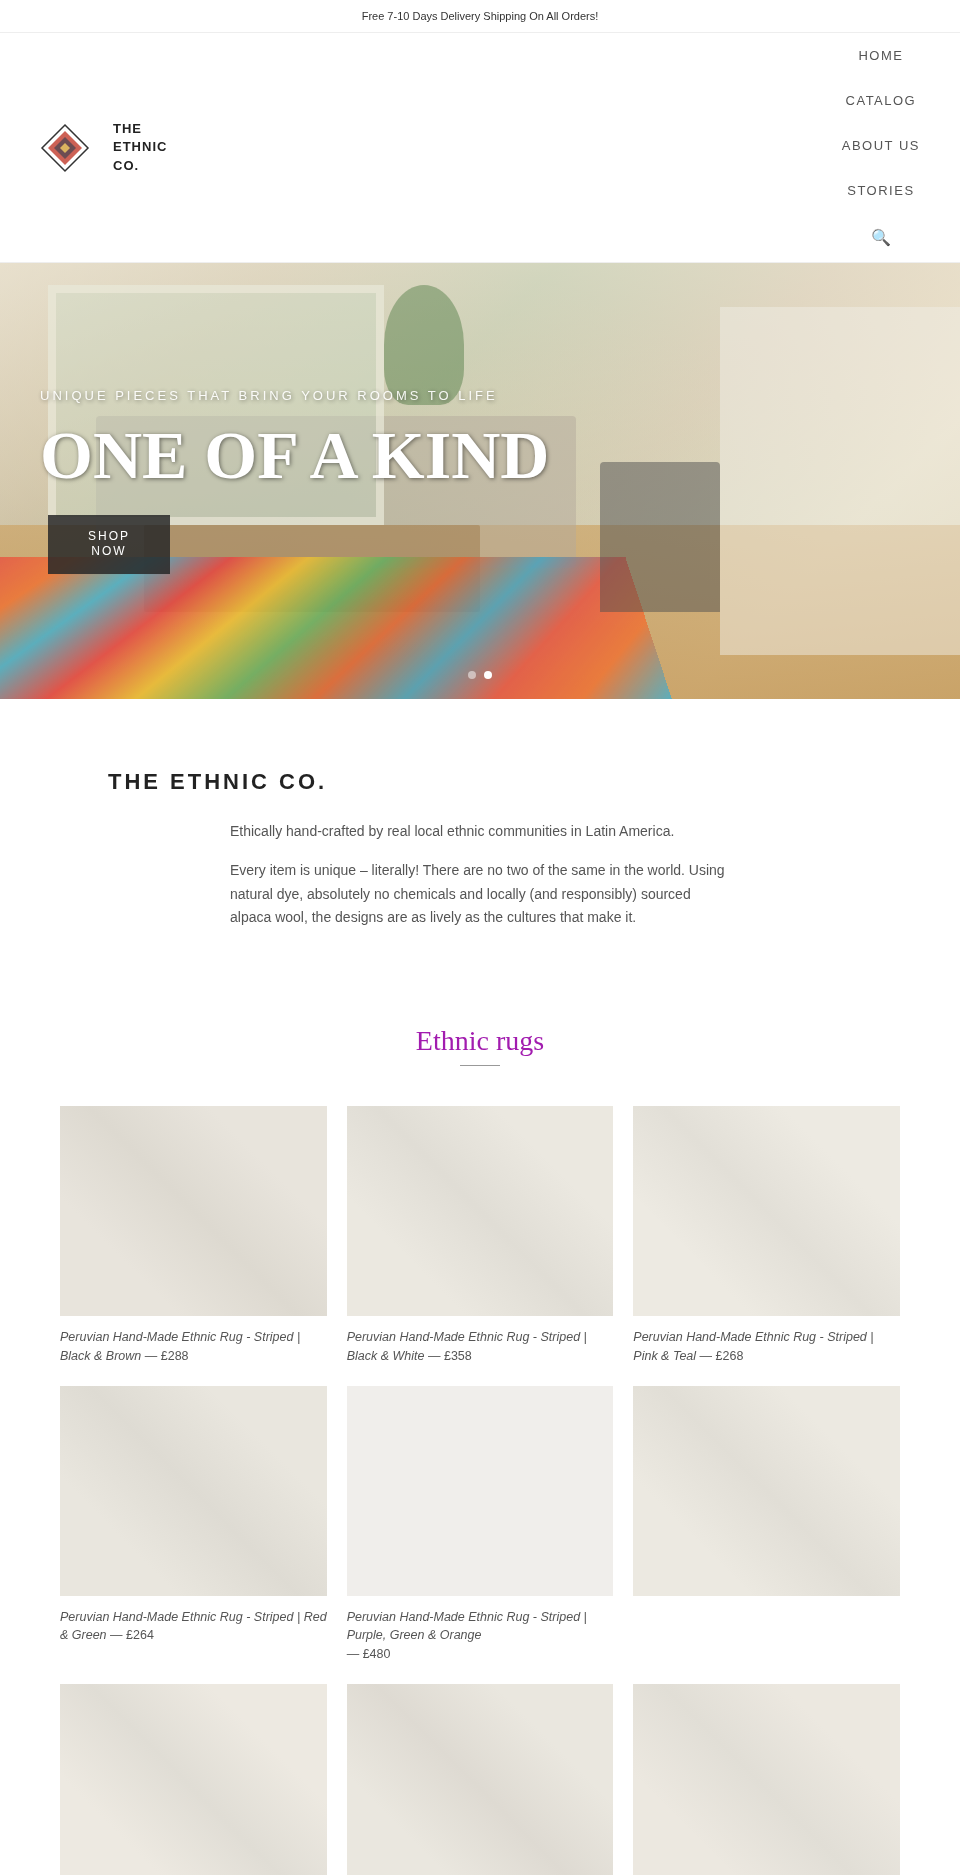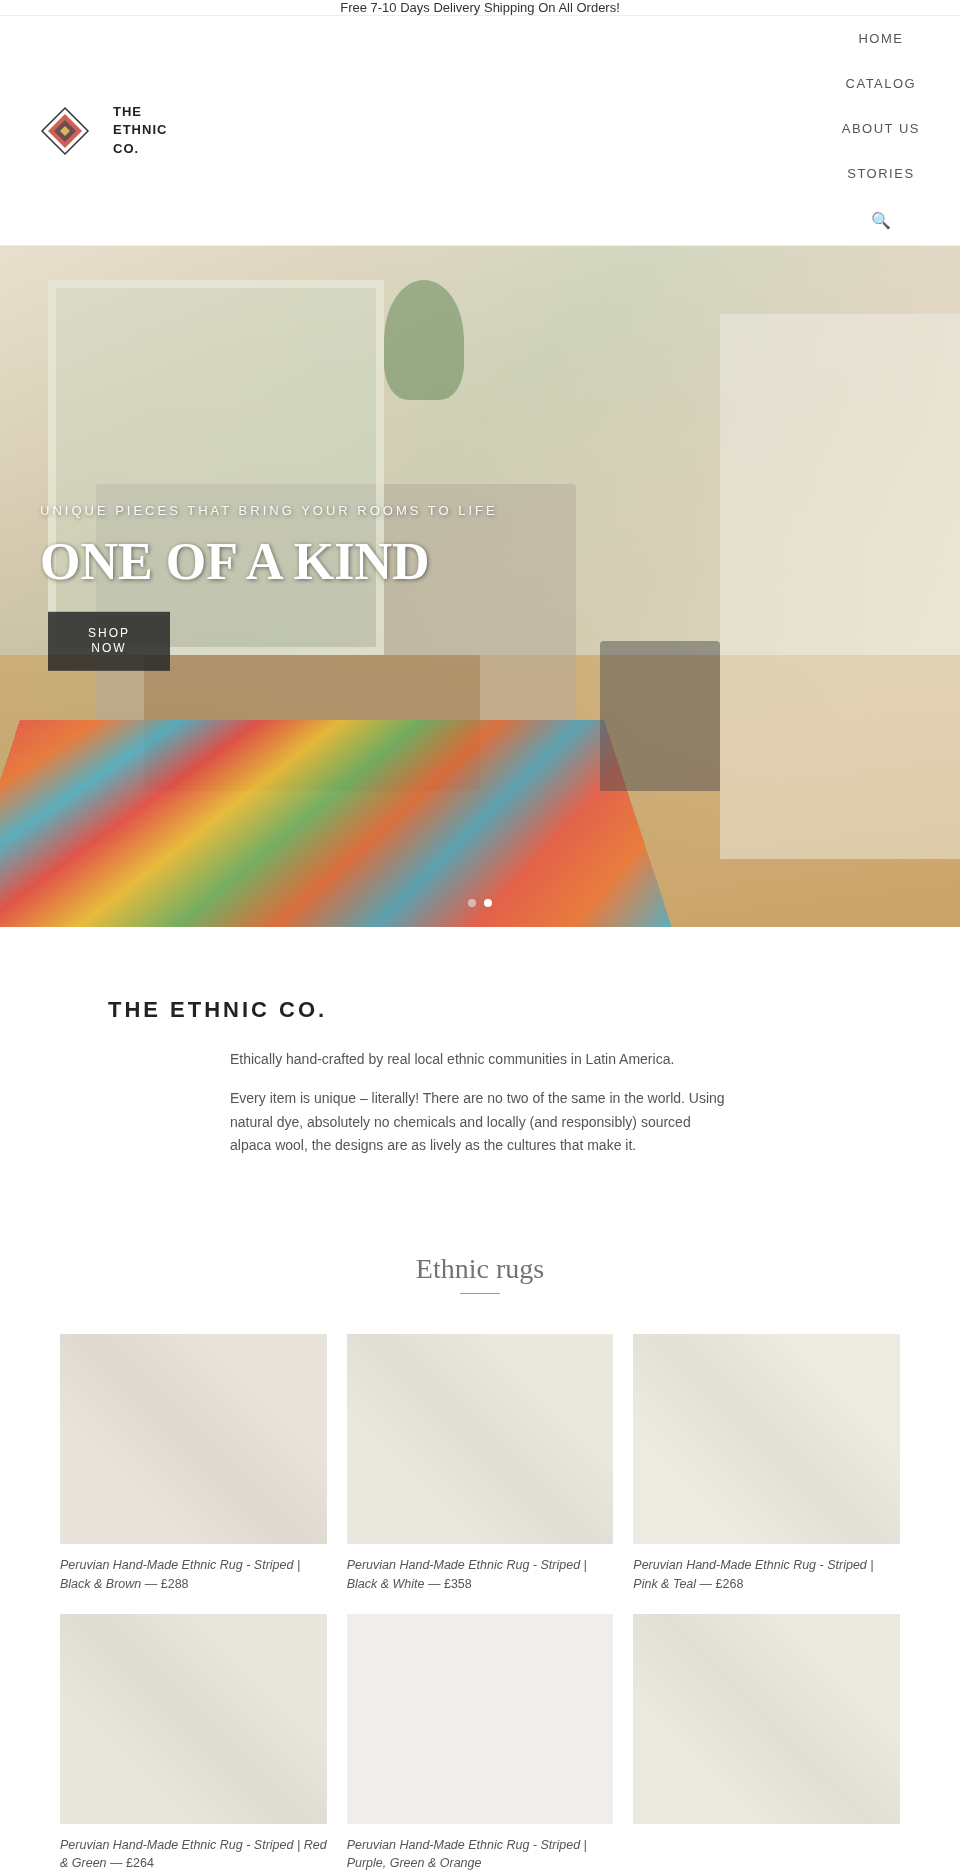--- a/index.html
+++ b/index.html
@@ -2,21 +2,22 @@
 <html><head>
   <meta charset="utf-8">
   <style>
     * { margin: 0; padding: 0; box-sizing: border-box; }
     body { font-family: Georgia, 'Times New Roman', serif; color: #333; background: #fff; width: 960px; }
 
     
     .announcement-bar {
       background: #fff;
       text-align: center;
-      font-size: 13px;
+      padding: 10px;
+      font-size: 11px;
       color: #333;
       border-bottom: 1px solid #eee;
       font-family: Arial, sans-serif;
     }
 
     
     .header {
       display: flex;
       align-items: center;
       justify-content: space-between;
@@ -57,21 +58,21 @@
     .nav .search-icon {
       font-size: 16px;
       cursor: pointer;
       color: #555;
     }
 
     
     .hero {
       position: relative;
       width: 100%;
-      height: 681px;
+      height: 436px;
       overflow: hidden;
       background: #3b82f6;
     }
     .hero-bg {
       width: 100%;
       height: 100%;
       background: linear-gradient(135deg, #d4c5a9 0%, #b8a882 20%, #8fa67a 40%, #c4b090 60%, #e8d5b0 80%, #d4c090 100%);
       position: relative;
     }
     
@@ -116,21 +117,21 @@
     }
     .hero-subtitle {
       font-family: Arial, sans-serif;
       font-size: 13px;
       letter-spacing: 3px;
       margin-bottom: 15px;
       opacity: 0.9;
       text-transform: uppercase;
     }
     .hero-title {
-      font-size: 52px;
+      font-size: 68px;
       font-weight: bold;
       line-height: 1.1;
       margin-bottom: 22px;
       font-family: Georgia, serif;
     }
     .shop-btn {
       display: inline-block;
       background: rgba(40,40,40,0.85);
       color: white;
       padding: 14px 40px;
@@ -189,21 +190,21 @@
     
     .products-section {
       padding: 30px 60px 60px;
     }
     .section-title {
       text-align: center;
       font-family: Georgia, serif;
       font-size: 28px;
       font-weight: normal;
       margin-bottom: 8px;
-      color: #737373;
+      color: #a21caf;
     }
     .section-divider {
       width: 40px;
       height: 1px;
       background: #999;
       margin: 0 auto 40px;
     }
     .product-grid {
       display: grid;
       grid-template-columns: repeat(3, 1fr);

